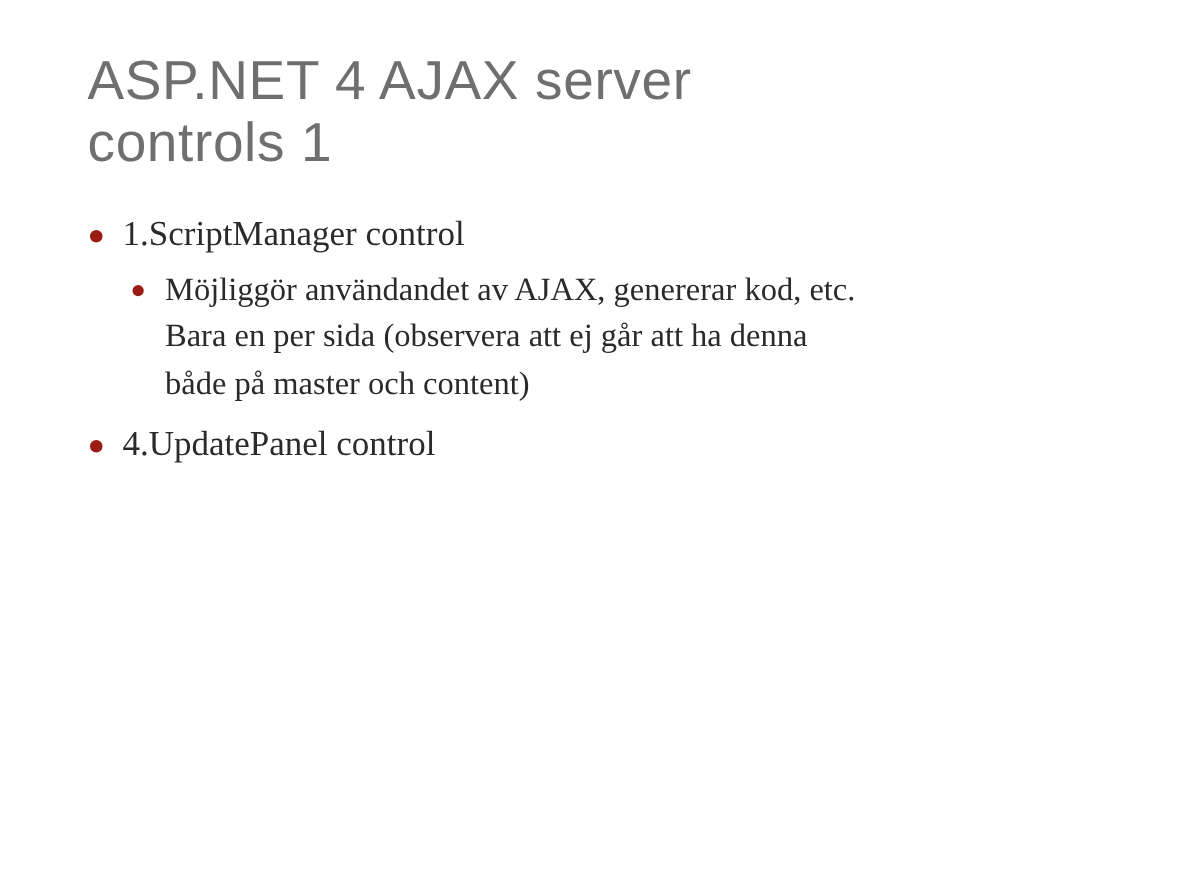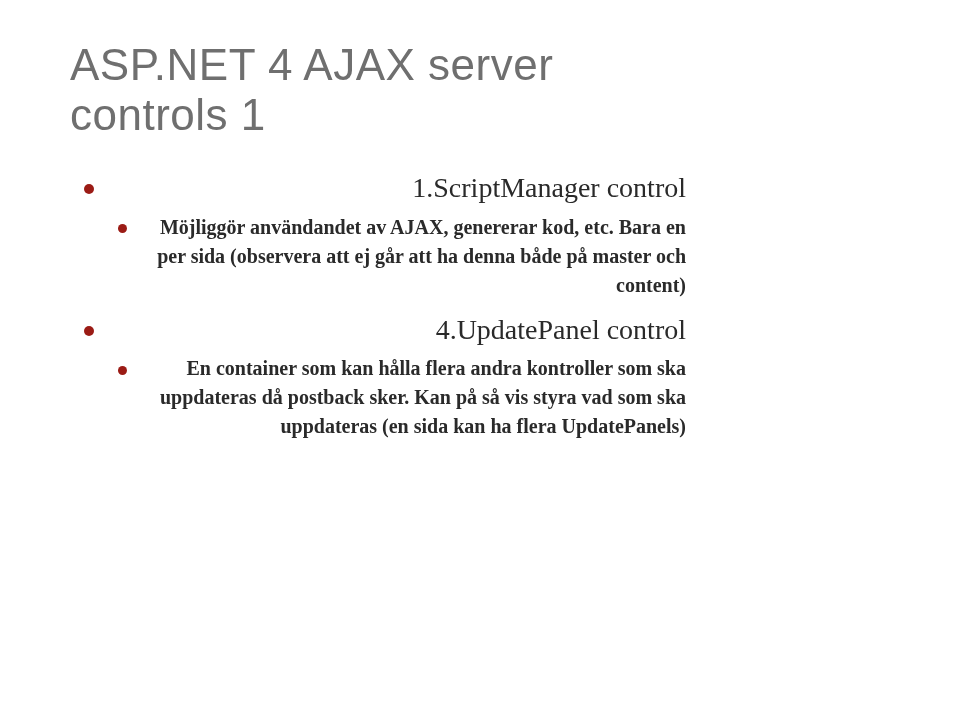--- a/index.html
+++ b/index.html
@@ -20,23 +20,22 @@
   .title {
     font-family: Arial, Helvetica, sans-serif;
     font-size: 44px;
     font-weight: 400;
     color: #6f6f6f;
     margin: 0 0 28px 0;
     letter-spacing: 0.5px;
   }
   ul.level1 {
     list-style: none;
-    margin: 12px;
+    margin: 0;
     padding: 0 0 0 28px;
-    text-align: right;
   }
   ul.level1 > li {
     position: relative;
     font-size: 28px;
     line-height: 1.45;
     margin-bottom: 4px;
   }
   ul.level1 > li::before {
     content: "";
     position: absolute;
@@ -47,24 +46,23 @@
     background: #9b1b15;
     border-radius: 50%;
   }
   ul.level2 {
     list-style: none;
     margin: 4px 0 10px 0;
     padding: 0 0 0 34px;
   }
   ul.level2 > li {
     position: relative;
-    font-size: 20px;
+    font-size: 26px;
     line-height: 1.45;
     margin-bottom: 6px;
-    font-weight: bold;
   }
   ul.level2 > li::before {
     content: "";
     position: absolute;
     left: -26px;
     top: 0.58em;
     width: 9px;
     height: 9px;
     background: #9b1b15;
     border-radius: 50%;
@@ -78,18 +76,15 @@
 
   <ul class="level1">
     <li>
       <span>1.ScriptManager control</span>
       <ul class="level2">
         <li>Möjliggör användandet av AJAX, genererar kod, etc. Bara en per sida (observera att ej går att ha denna både på master och content)</li>
       </ul>
     </li>
     <li>
       <span>4.UpdatePanel control</span>
-      <ul class="level2">
-        <li>En container som kan hålla flera andra kontroller som ska uppdateras då postback sker. Kan på så vis styra vad som ska uppdateras (en sida kan ha flera UpdatePanels)</li>
-      </ul>
     </li>
   </ul>
 </div>
 
 </body></html>

